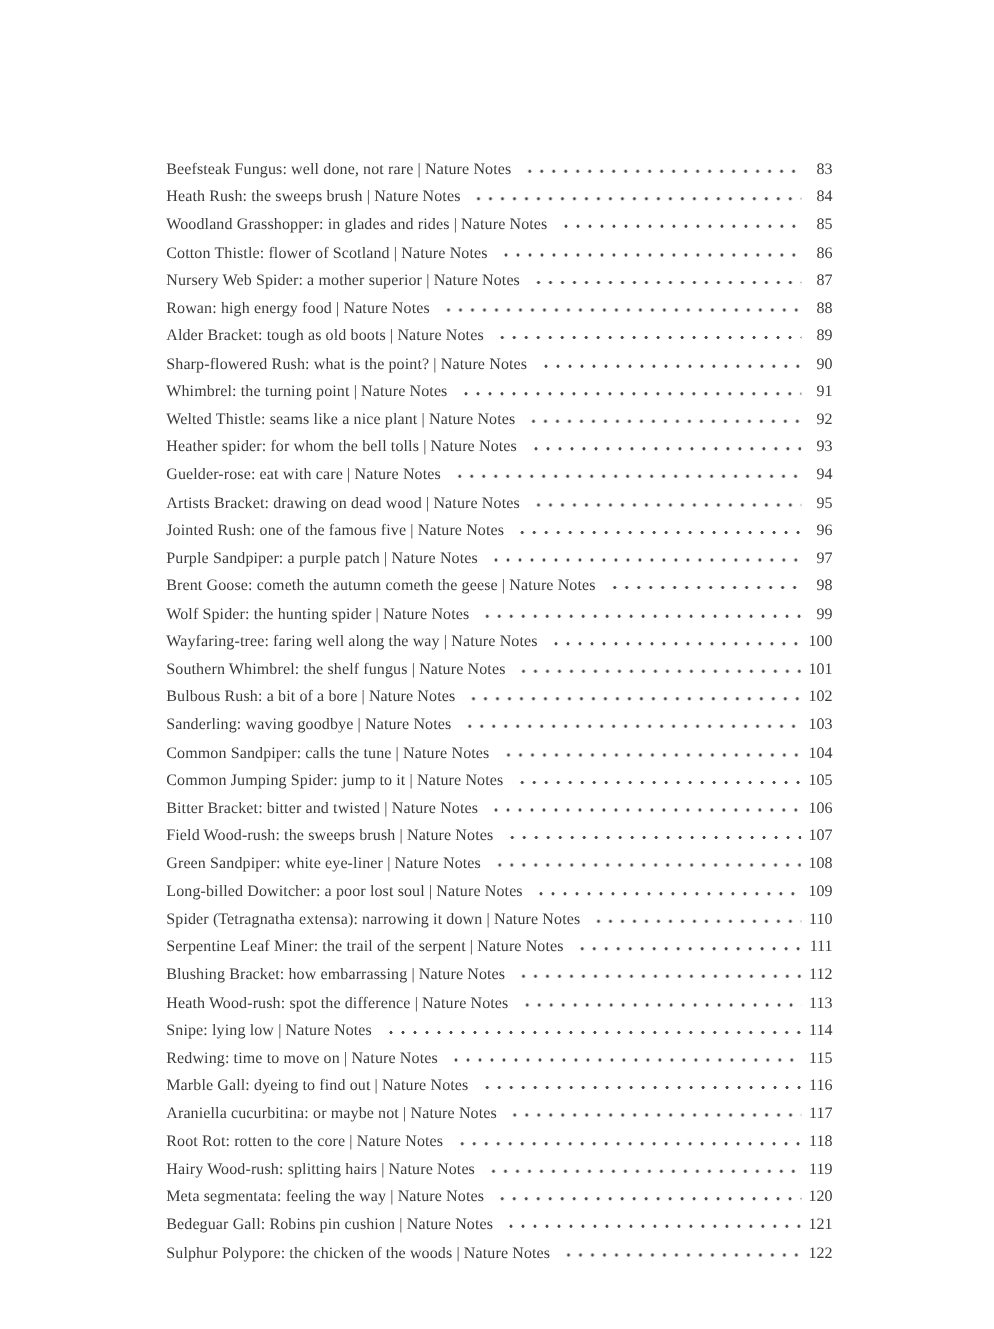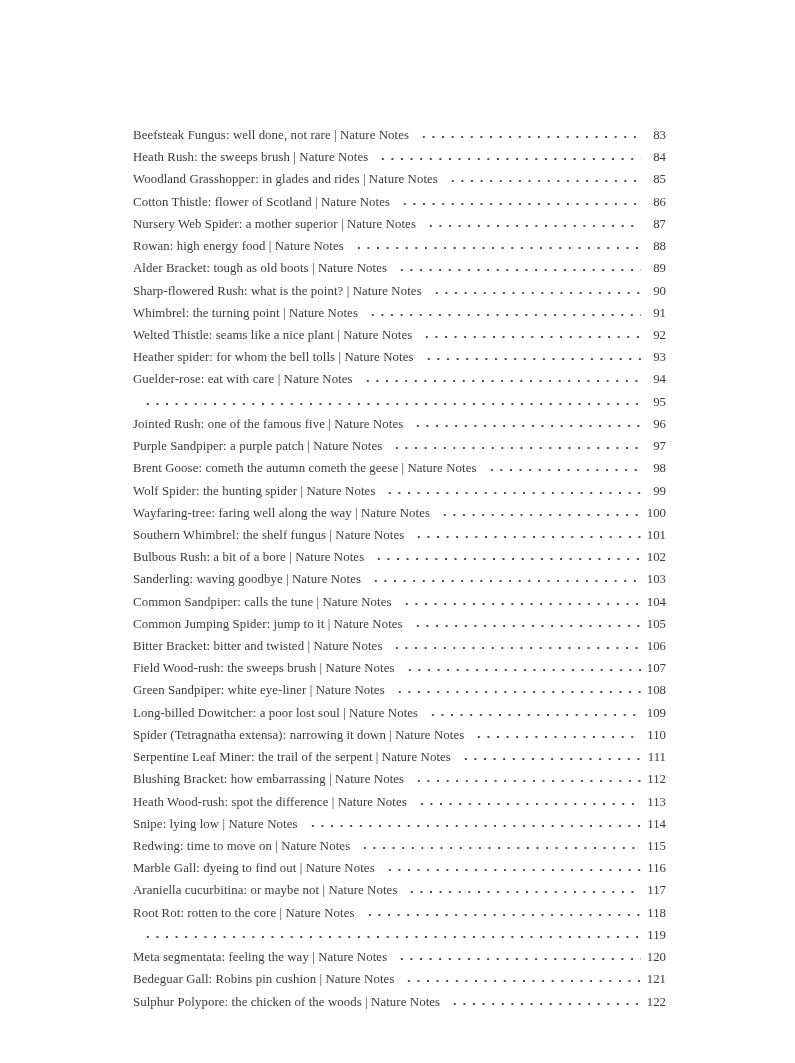--- a/index.html
+++ b/index.html
@@ -114,20 +114,21 @@
     <span class="title">Heather spider: for whom the bell tolls | Nature Notes</span>
     <span class="leader"></span>
     <span class="pagenum">93</span>
   </div>
       <div class="row">
     <span class="title">Guelder-rose: eat with care | Nature Notes</span>
     <span class="leader"></span>
     <span class="pagenum">94</span>
   </div>
       <div class="row">
+    <span class="title">Artists Bracket: drawing on dead wood | Nature Notes</span>
     <span class="leader"></span>
     <span class="pagenum">95</span>
   </div>
       <div class="row">
     <span class="title">Jointed Rush: one of the famous five | Nature Notes</span>
     <span class="leader"></span>
     <span class="pagenum">96</span>
   </div>
       <div class="row">
     <span class="title">Purple Sandpiper: a purple patch | Nature Notes</span>
@@ -233,20 +234,21 @@
     <span class="title">Araniella cucurbitina: or maybe not | Nature Notes</span>
     <span class="leader"></span>
     <span class="pagenum">117</span>
   </div>
       <div class="row">
     <span class="title">Root Rot: rotten to the core | Nature Notes</span>
     <span class="leader"></span>
     <span class="pagenum">118</span>
   </div>
       <div class="row">
+    <span class="title">Hairy Wood-rush: splitting hairs | Nature Notes</span>
     <span class="leader"></span>
     <span class="pagenum">119</span>
   </div>
       <div class="row">
     <span class="title">Meta segmentata: feeling the way | Nature Notes</span>
     <span class="leader"></span>
     <span class="pagenum">120</span>
   </div>
       <div class="row">
     <span class="title">Bedeguar Gall: Robins pin cushion | Nature Notes</span>

